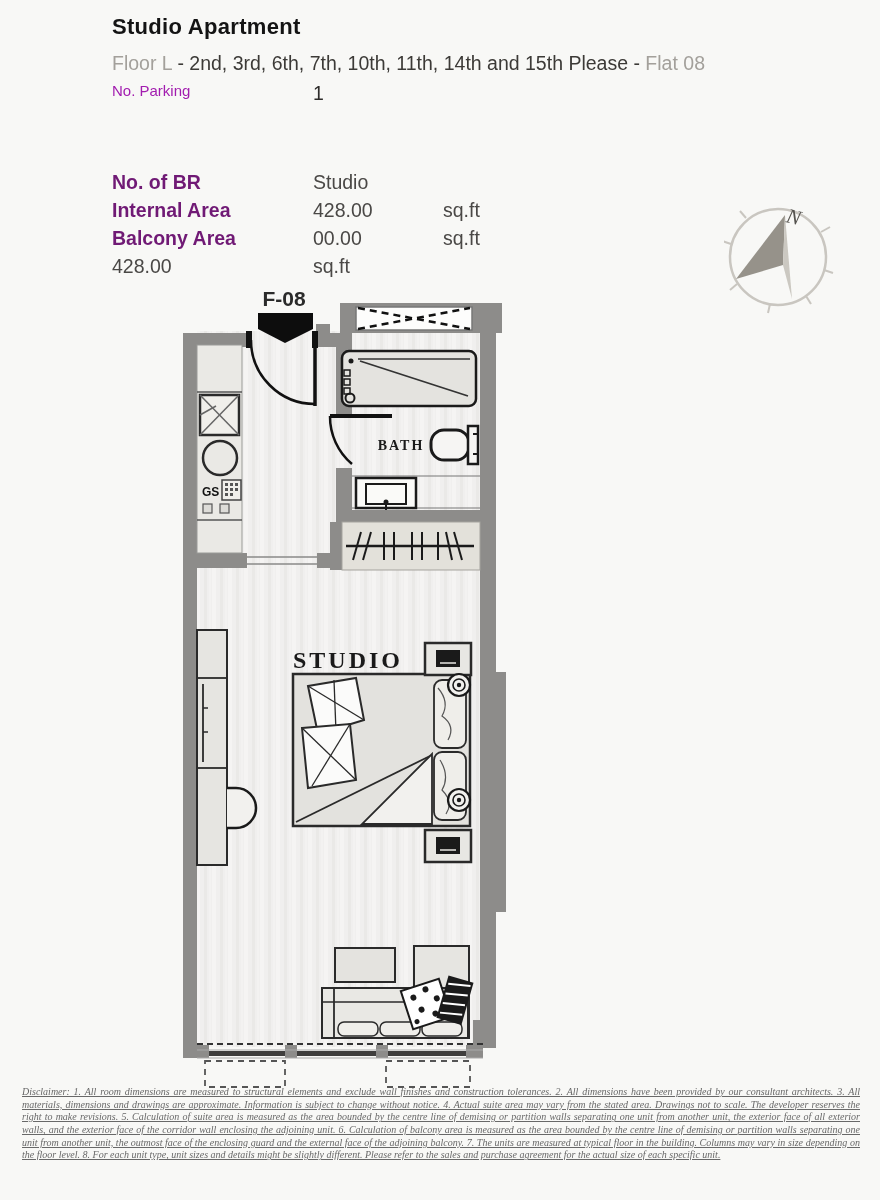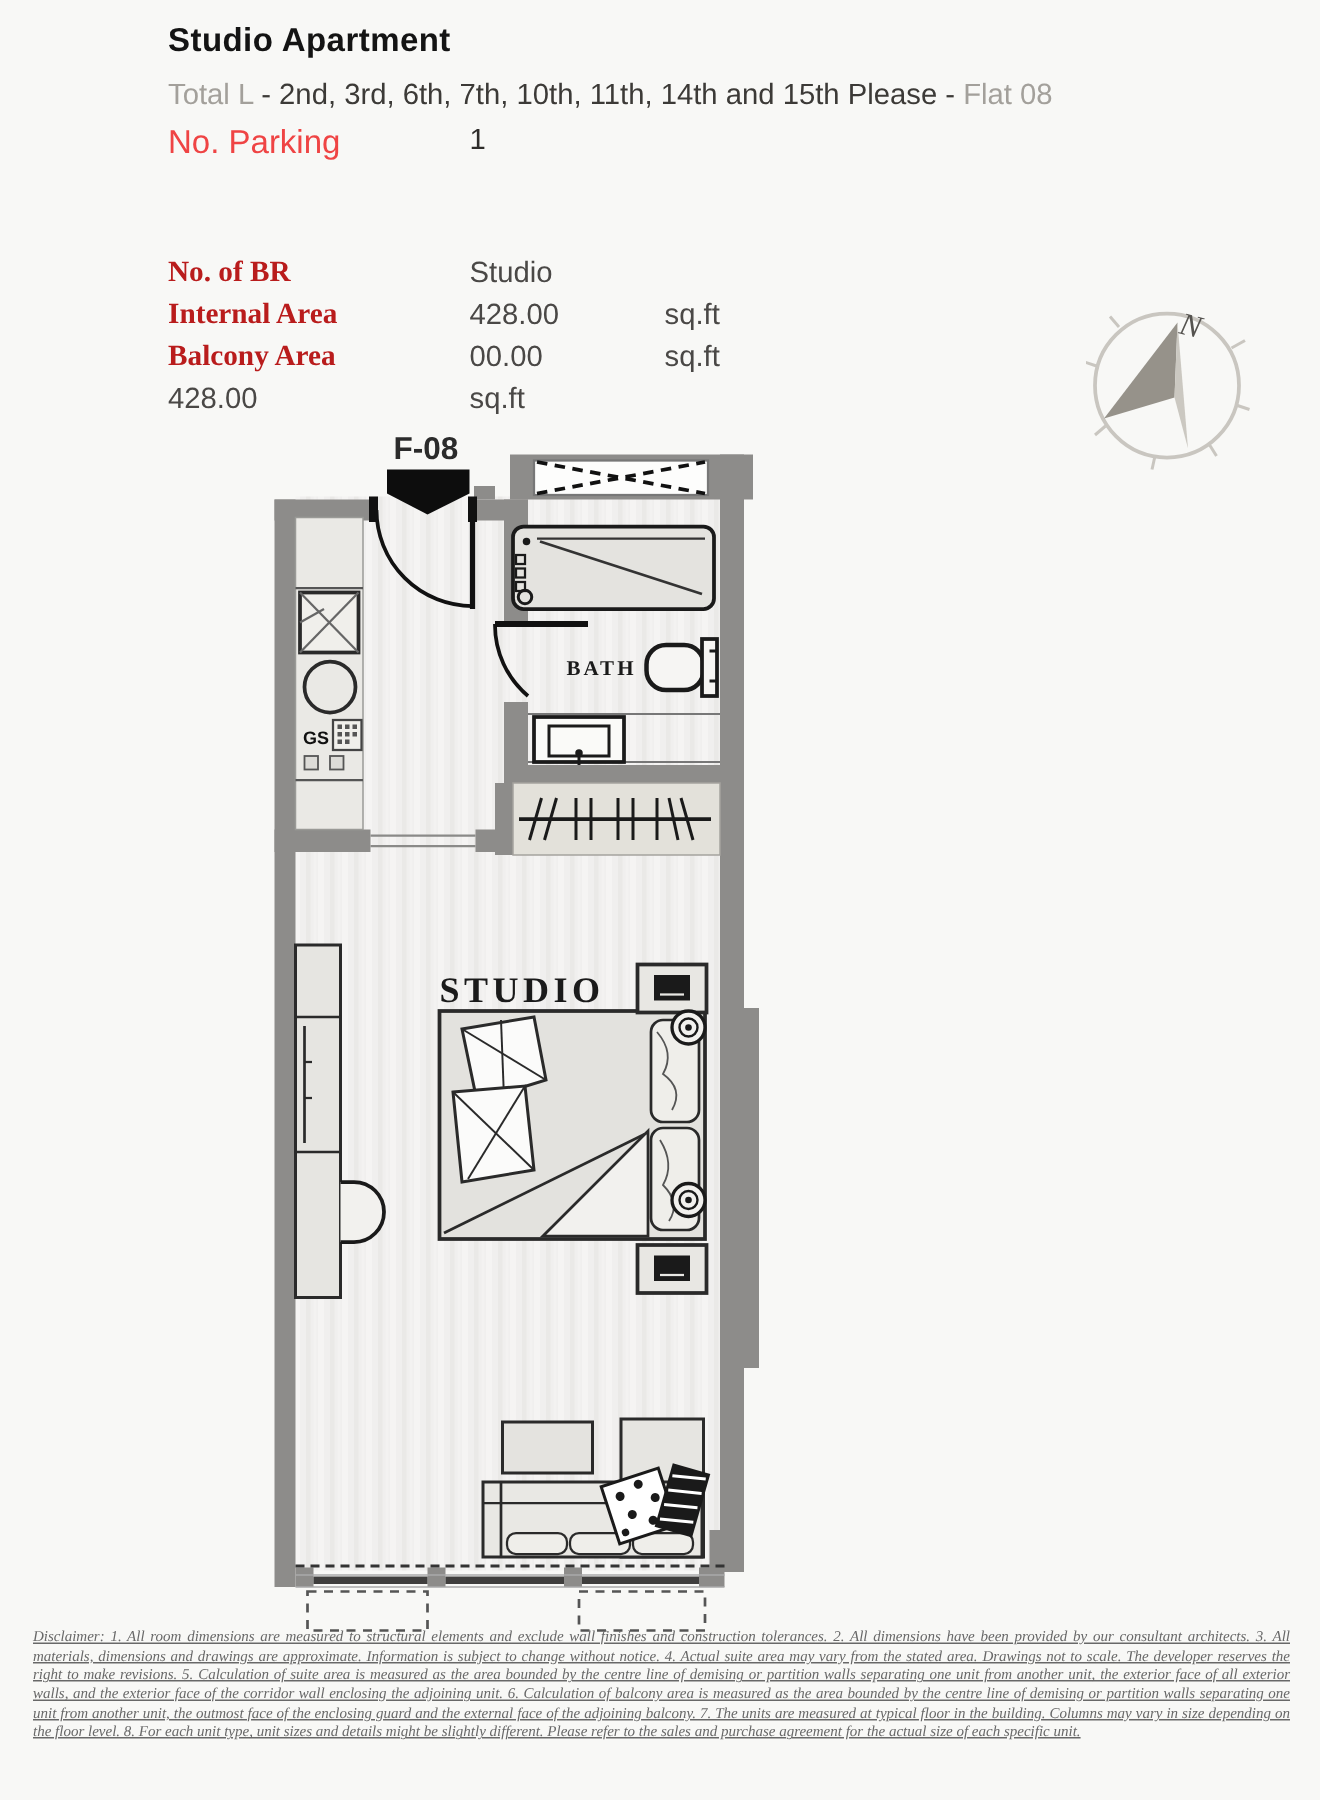--- a/index.html
+++ b/index.html
@@ -6,45 +6,45 @@
   body{
     width:880px;height:1200px;position:relative;overflow:hidden;
     background:#f8f8f6;
     font-family:"Liberation Sans",sans-serif;
   }
   .abs{position:absolute;}
   
   .title{left:112px;top:14px;font-size:22px;font-weight:bold;color:#141414;letter-spacing:.3px;text-align:right;}
   .subtitle{left:112px;top:52px;font-size:19.5px;color:#3c3a37;white-space:nowrap;}
   .muted{color:#a3a09b;}
-  .parking{left:112px;top:82px;font-size:22px;color:#ef4444;}
+  .parking{left:112px;top:82px;font-size:15px;color:#a21caf;}
   .parking-val{left:313px;top:82px;font-size:19.5px;color:#2e2c2a;}
   
   .area-table{left:112px;top:168px;}
   .area-row{display:grid;grid-template-columns:201px 130px auto;height:28px;align-items:center;}
-  .area-label{font-size:19.5px;font-weight:bold;color:#b91c1c;font-family:Liberation Serif, serif;}
+  .area-label{font-size:19.5px;font-weight:bold;color:#701a75;}
   .area-value,.area-unit{font-size:19.5px;color:#4a4846;}
   
   .compass{left:724px;top:202px;width:112px;height:112px;}
   
   .plan{left:180px;top:288px;width:330px;height:800px;text-align:center;}
   
   .disclaimer{
     left:22px;top:1086px;width:838px;
     font-family:"Liberation Serif",serif;font-style:italic;
     font-size:10px;line-height:1.27;color:#686868;text-align:justify;text-decoration:underline;
   }
 </style>
 </head>
 <body>
 
 <div class="abs title">Studio Apartment</div>
 
 <div class="abs subtitle">
-  <span class="muted">Total L</span><span> - 2nd, 3rd, 6th, 7th, 10th, 11th, 14th and 15th Please - </span><span class="muted">Flat 08</span>
+  <span class="muted">Floor L</span><span> - 2nd, 3rd, 6th, 7th, 10th, 11th, 14th and 15th Please - </span><span class="muted">Flat 08</span>
 </div>
 
 <div class="abs parking">No. Parking</div>
 <div class="abs parking-val">1</div>
 
 <div class="abs area-table">
   <div class="area-row">
     <div class="area-label">No. of BR</div>
     <div class="area-value">Studio</div>
     <div class="area-unit"></div>

